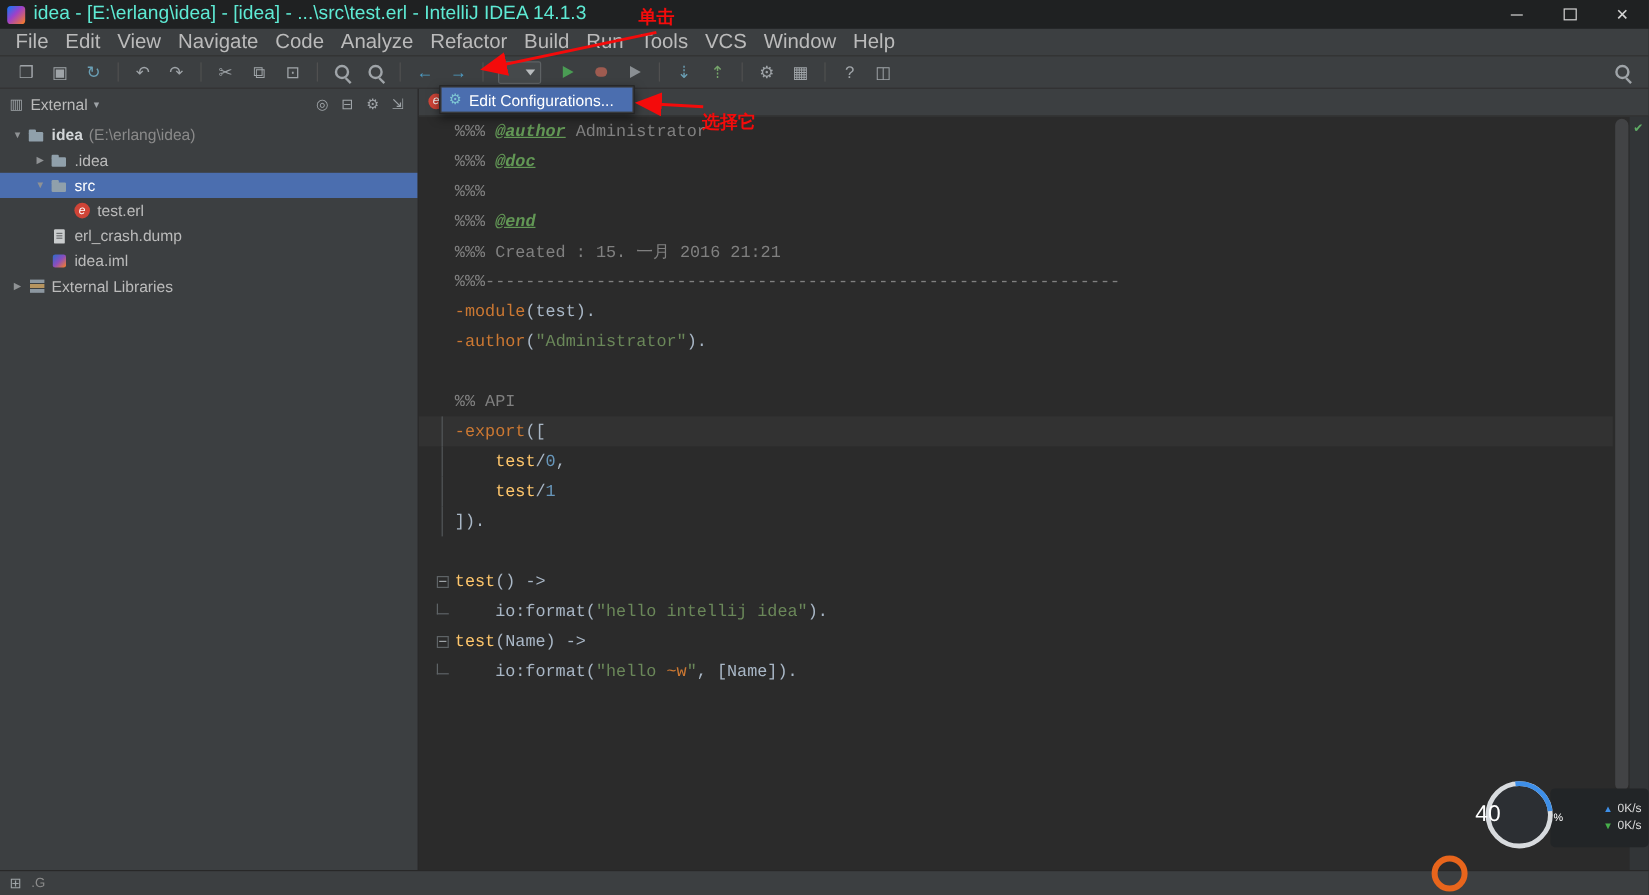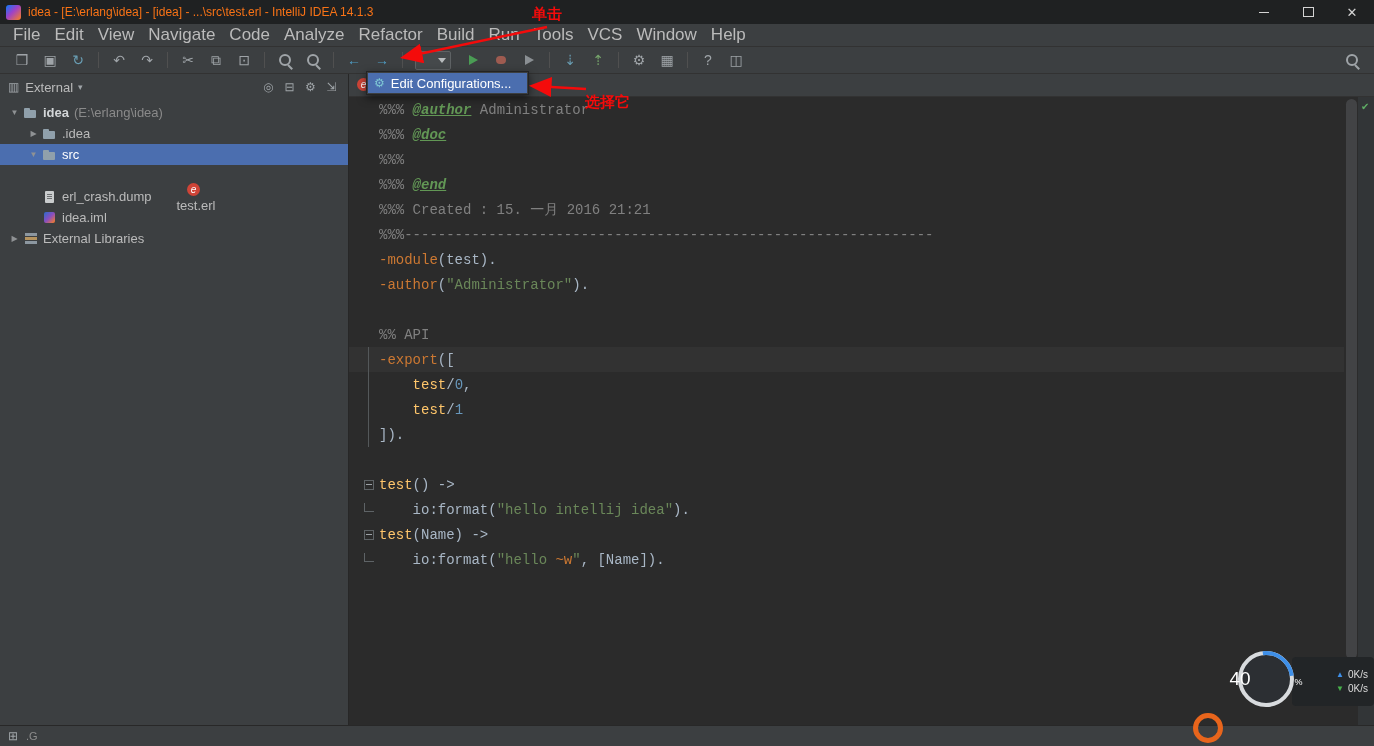--- a/index.html
+++ b/index.html
@@ -5,21 +5,21 @@
   html,body{margin:0;padding:0;}
   body{
     width:1374px;height:746px;overflow:hidden;position:relative;
     background:#2b2b2b;font-family:"Liberation Sans",sans-serif;
     -webkit-font-smoothing:antialiased;
     display:flex;flex-direction:column;
   }
   
   .titlebar{height:24px;background:#1f2122;display:flex;align-items:center;padding-left:6px;flex:0 0 auto;}
   .logo{width:15px;height:15px;border-radius:3px;background:linear-gradient(135deg,#087cfa 0%,#9e41c9 45%,#fc801d 100%);margin-right:7px;flex:0 0 auto;}
-  .wtitle{color:#f97316;font-size:12px;white-space:nowrap;overflow:hidden;}
+  .wtitle{color:#5eead4;font-size:16px;white-space:nowrap;overflow:hidden;}
   .winbtns{margin-left:auto;display:flex;height:24px;}
   .wbtn{width:44px;height:24px;display:flex;align-items:center;justify-content:center;color:#d4d4d4;font-size:13px;}
   .wbtn .minbar{width:10px;height:1px;background:#d4d4d4;}
   .wbtn .maxbox{width:9px;height:8px;border:1px solid #d4d4d4;}
   
   .menubar{height:22px;background:#3c3f41;border-bottom:1px solid #323232;display:flex;align-items:center;padding-left:6px;flex:0 0 auto;}
   .mitem{color:#bbbbbb;font-size:17px;padding:2px 7px;cursor:default;}
   
   .toolbar{height:26px;background:#3c3f41;border-bottom:1px solid #323232;display:flex;align-items:center;padding:0 8px;flex:0 0 auto;}
   .tico{width:18px;height:18px;margin:0 5px;display:flex;align-items:center;justify-content:center;font-size:14px;color:#9fa4a8;position:relative;}
@@ -197,21 +197,21 @@
         <div class="trow" style="padding-left: 25px;">
           <span class="arrow">▶</span>
           <span class="fic folder"></span>
           <span class="tlabel">.idea</span>
         </div>
         <div class="trow sel" style="padding-left: 25px;">
           <span class="arrow">▼</span>
           <span class="fic folder"></span>
           <span class="tlabel">src</span>
         </div>
-        <div class="trow" style="padding-left: 44px; flex-direction: column;">
+        <div class="trow" style="padding-left: 44px;">
           <span class="arrow"></span>
           <span class="fic erlang-file"></span>
           <span class="tlabel">test.erl</span>
         </div>
         <div class="trow" style="padding-left: 25px;">
           <span class="arrow"></span>
           <span class="fic text-file"></span>
           <span class="tlabel">erl_crash.dump</span>
         </div>
         <div class="trow" style="padding-left: 25px;">

